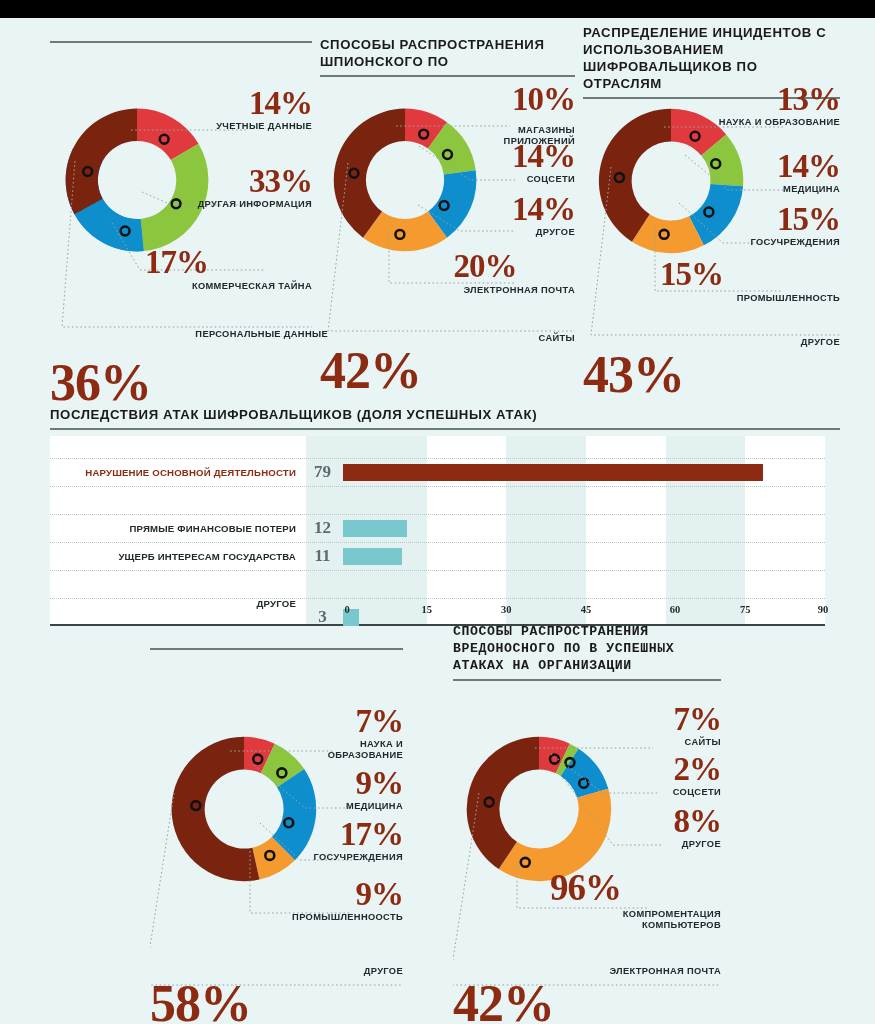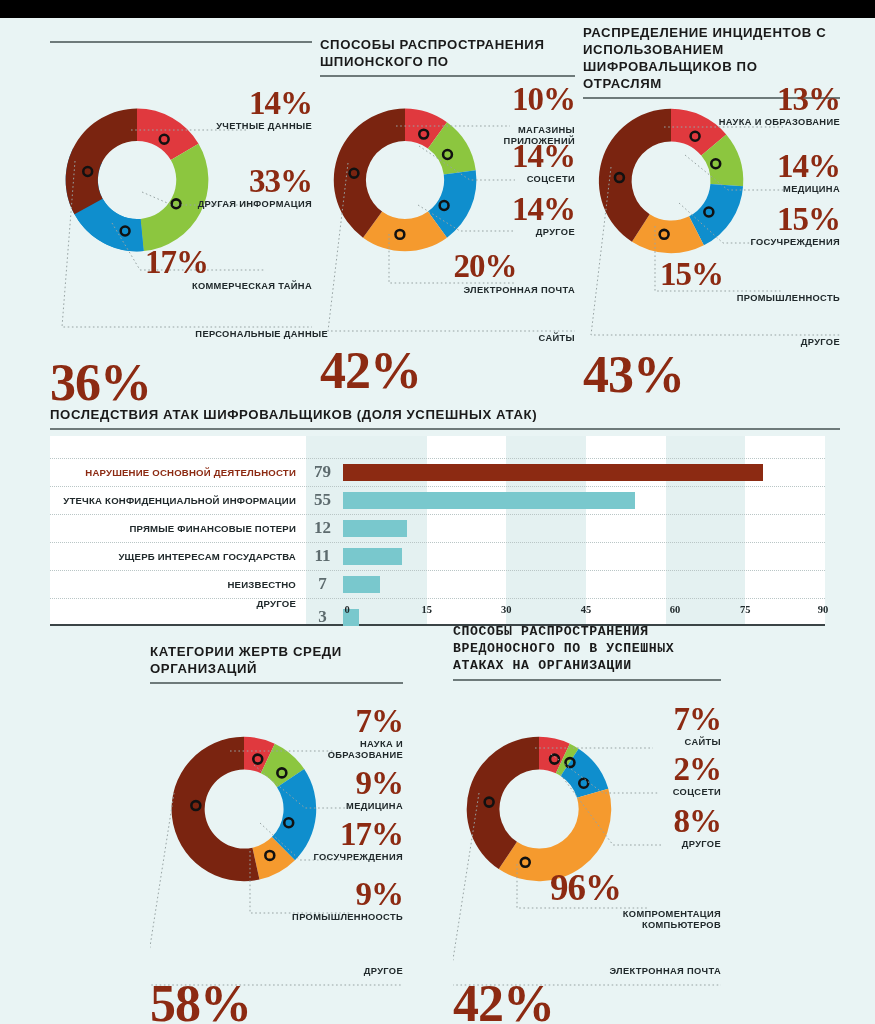--- a/index.html
+++ b/index.html
@@ -260,60 +260,49 @@
         <div class="rowline" style="top:106px;"></div>
         <div class="rowline" style="top:134px;"></div>
         <div class="rowline" style="top:162px;"></div>
       </div>
 
       <div class="brow" style="top:22px;">
         <div class="blabel hl">НАРУШЕНИЕ ОСНОВНОЙ ДЕЯТЕЛЬНОСТИ</div>
         <div class="bval">79</div>
         <div class="bbar" style="background:#8c2a12; width:419.8px;"></div>
       </div>
-      <div class="brow" style="top:50px;">
-        <div class="blabel">УТЕЧКА КОНФИДЕНЦИАЛЬНОЙ ИНФОРМАЦИИ</div>
-        <div class="bval">55</div>
-        <div class="bbar" style="background:#79c8cd; width:292.2px;"></div>
-      </div>
       <div class="brow" style="top:78px;">
         <div class="blabel">ПРЯМЫЕ ФИНАНСОВЫЕ ПОТЕРИ</div>
         <div class="bval">12</div>
         <div class="bbar" style="background:#79c8cd; width:63.8px;"></div>
       </div>
       <div class="brow" style="top:106px;">
         <div class="blabel">УЩЕРБ ИНТЕРЕСАМ ГОСУДАРСТВА</div>
         <div class="bval">11</div>
         <div class="bbar" style="background:#79c8cd; width:58.5px;"></div>
-      </div>
-      <div class="brow" style="top:134px;">
-        <div class="blabel">НЕИЗВЕСТНО</div>
-        <div class="bval">7</div>
-        <div class="bbar" style="background:#79c8cd; width:37.2px;"></div>
       </div>
       <div class="brow" style="top:160px;">
         <div class="blabel" style="padding-bottom:14px;">ДРУГОЕ</div>
         <div class="bval" style="padding-top:14px;">3</div>
         <div class="bbar" style="background:#79c8cd; width:15.9px; margin-top:14px;"></div>
       </div>
 
       <div class="axis">
         <span class="tick" style="left:41px;">0</span>
         <span class="tick" style="left:120.7px;">15</span>
         <span class="tick" style="left:200.3px;">30</span>
         <span class="tick" style="left:280px;">45</span>
         <span class="tick" style="left:369px;">60</span>
         <span class="tick" style="left:439.3px;">75</span>
         <span class="tick" style="left:517px;">90</span>
       </div>
     </div>
   </div>
 
   <div class="panel" id="p5" style="left:150px; top:625px; width:253px;">
-    <div class="panel-title">КАТЕГОРИИ ЖЕРТВ СРЕДИ ОРГАНИЗАЦИЙ</div>
     <div class="rule"></div>
   </div>
   <div class="donut-wrap" style="position:absolute;left:158px;top:705px;">
     <svg width="172" height="172" viewBox="0 0 100 100">
       <g transform="translate(50,50)">
         <path d="M 0,-42 A 42,42 0 0,1 17.9,-38.0 L 9.8,-20.8 A 23,23 0 0,0 0,-23 Z" fill="#e0393e"></path>
         <path d="M 17.9,-38.0 A 42,42 0 0,1 35.0,-23.2 L 19.2,-12.7 A 23,23 0 0,0 9.8,-20.8 Z" fill="#8cc63f"></path>
         <path d="M 35.0,-23.2 A 42,42 0 0,1 29.6,29.8 L 16.2,16.3 A 23,23 0 0,0 19.2,-12.7 Z" fill="#0f8ecd"></path>
         <path d="M 29.6,29.8 A 42,42 0 0,1 9.0,41.0 L 4.9,22.5 A 23,23 0 0,0 16.2,16.3 Z" fill="#f59a2e"></path>
         <path d="M 9.0,41.0 A 42,42 0 1,1 0,-42 L 0,-23 A 23,23 0 1,0 4.9,22.5 Z" fill="#7a2410"></path>

